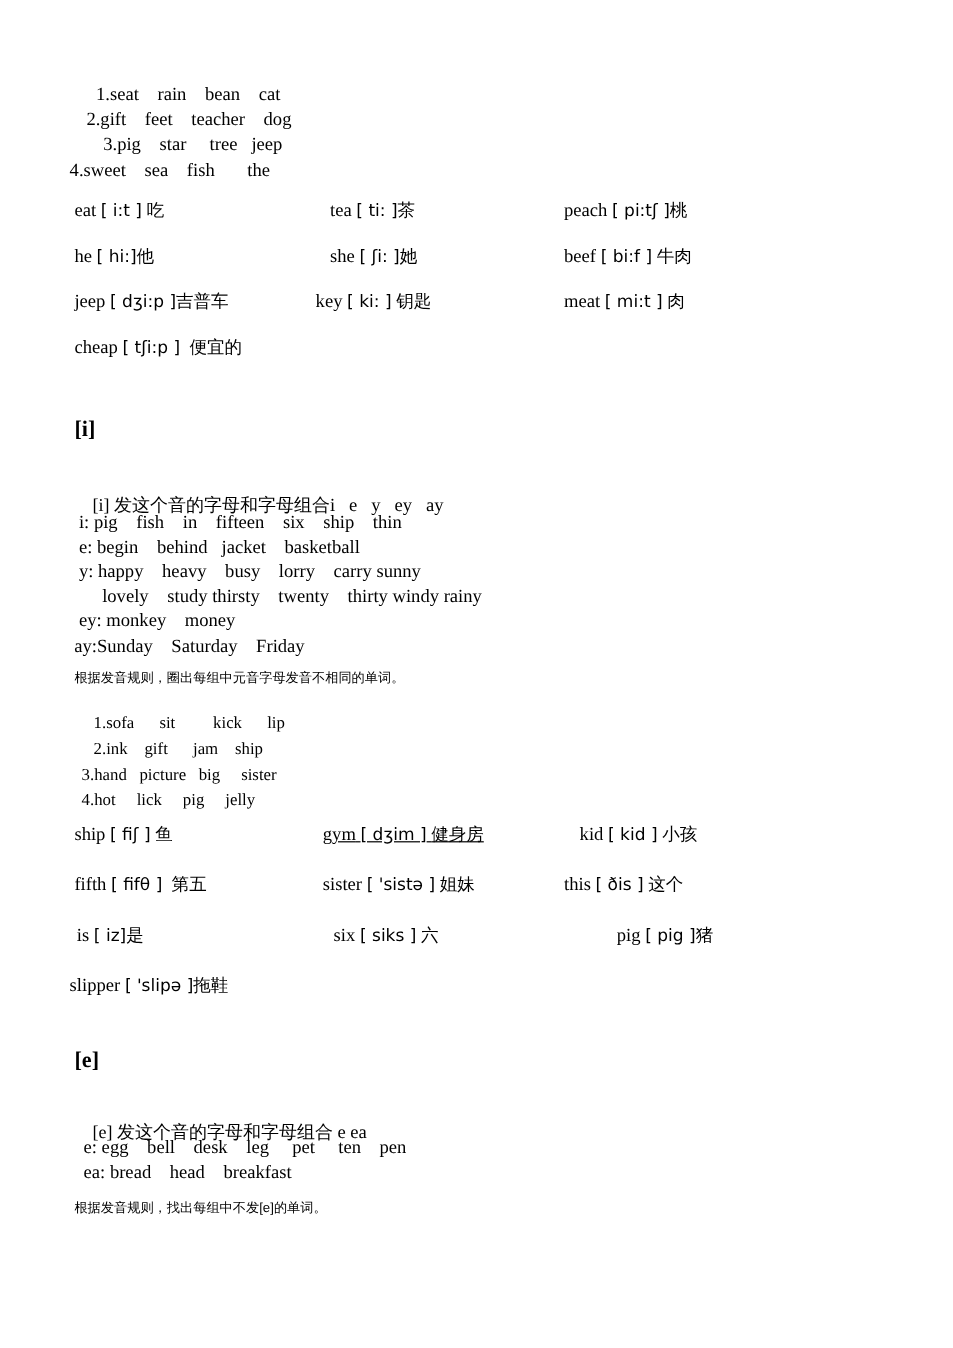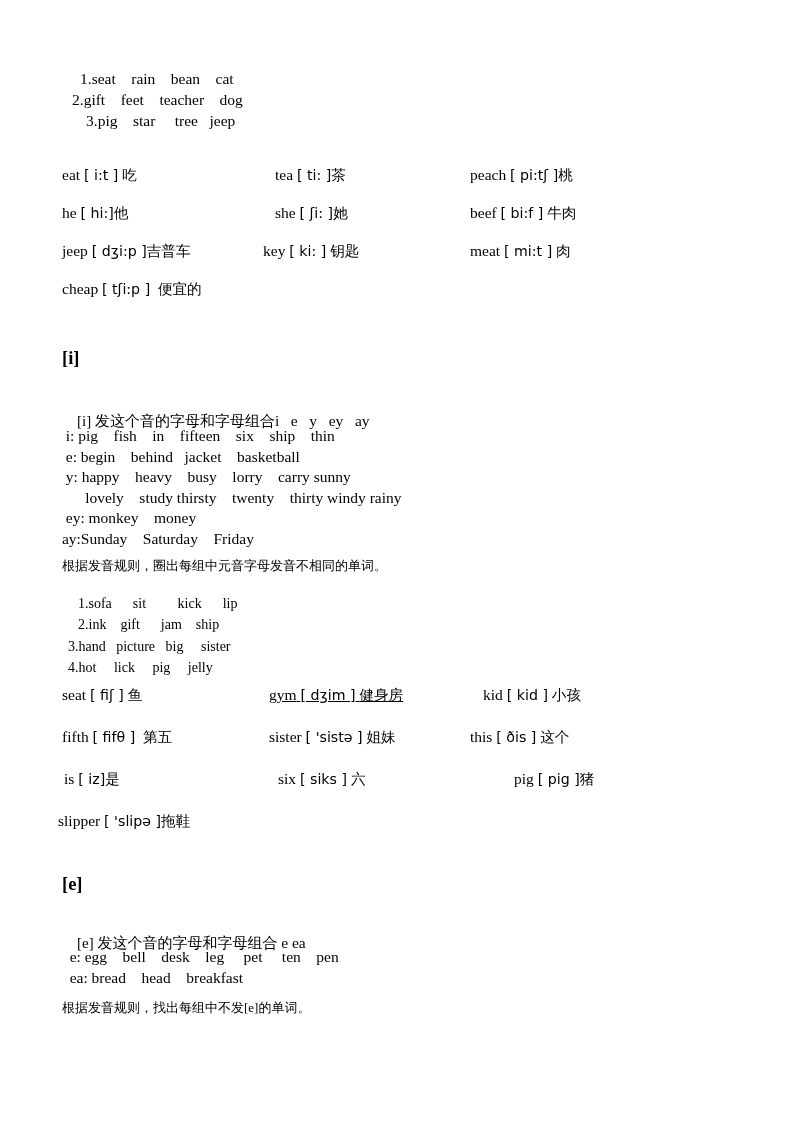--- a/index.html
+++ b/index.html
@@ -102,22 +102,22 @@
     left: 58px;
     font-size: 15.5px;
     line-height: 20.6px;
   }
   .grouplist .g { display: block; white-space: pre; }
 
   
   .instruction {
     position: absolute;
     left: 62px;
-    font-family: Liberation Serif, serif;
-    font-size: 13px;
+    font-family: Liberation Sans, sans-serif;
+    font-size: 11px;
     white-space: pre;
   }
 
   
   .exlist {
     position: absolute;
     left: 58px;
     font-size: 14px;
     line-height: 21.3px;
   }
@@ -129,20 +129,21 @@
 </style>
 </head>
 <body>
 
 <div class="page">
 
   <div class="wordlist">
     <span class="row wl1 serif">1.seat    rain    bean    cat</span>
     <span class="row wl2 serif">2.gift    feet    teacher    dog</span>
     <span class="row wl3 serif">3.pig    star     tree   jeep</span>
+    <span class="row wl4 serif">4.sweet    sea    fish       the</span>
   </div>
 
   <div class="vocab" style="top:166px;">
 
     <div class="vrow">
       <span class="vcell c1"><span class="serif">eat</span> <span class="ipa">[ i:t ]</span> <span class="zh">吃</span></span>
       <span class="vcell c2"><span class="serif">tea</span> <span class="ipa">[ ti: ]</span><span class="zh">茶</span></span>
       <span class="vcell c3"><span class="serif">peach</span> <span class="ipa">[ pi:tʃ ]</span><span class="zh">桃</span></span>
     </div>
 
@@ -184,21 +185,21 @@
   <div class="exlist" style="top:593px;">
     <span class="row ex1 serif">1.sofa      sit         kick      lip</span>
     <span class="row ex2 serif">2.ink    gift      jam    ship</span>
     <span class="row ex3 serif">3.hand   picture   big     sister</span>
     <span class="row ex4 serif">4.hot     lick     pig     jelly</span>
   </div>
 
   <div class="vocab" style="top:686px;">
 
     <div class="vrow" style="height:42px;">
-      <span class="vcell c1"><span class="serif">seat</span> <span class="ipa">[ fiʃ ]</span> <span class="zh">鱼</span></span>
+      <span class="vcell c1"><span class="serif">ship</span> <span class="ipa">[ fiʃ ]</span> <span class="zh">鱼</span></span>
       <span class="vcell c2" style="left:211px;text-decoration:underline;"><span class="serif">gym</span> <span class="ipa">[ dʒim ]</span> <span class="zh">健身房</span></span>
       <span class="vcell c3" style="left:425px;"><span class="serif">kid</span> <span class="ipa">[ kid ]</span> <span class="zh">小孩</span></span>
     </div>
 
     <div class="vrow" style="height:42px;">
       <span class="vcell c1"><span class="serif">fifth</span> <span class="ipa">[ fifθ ]</span>  <span class="zh">第五</span></span>
       <span class="vcell c2" style="left:211px;"><span class="serif">sister</span> <span class="ipa">[ 'sistə ]</span> <span class="zh">姐妹</span></span>
       <span class="vcell c3" style="left:412px;"><span class="serif">this</span> <span class="ipa">[ ðis ]</span> <span class="zh">这个</span></span>
     </div>
 

